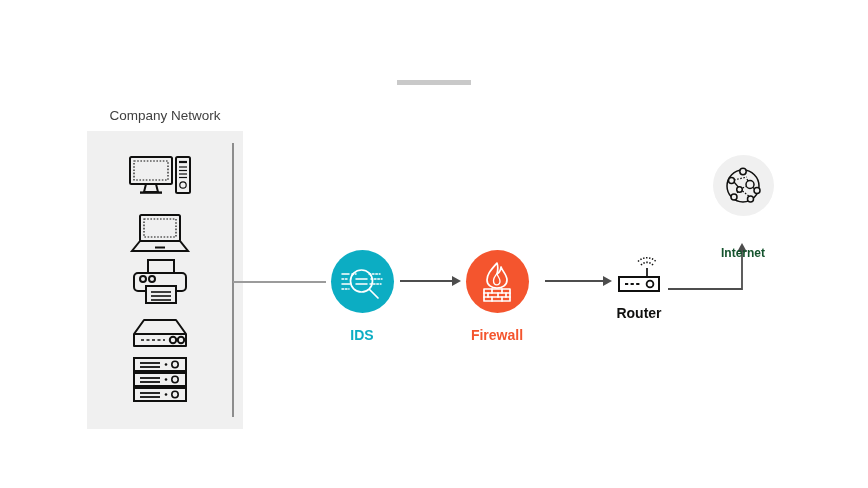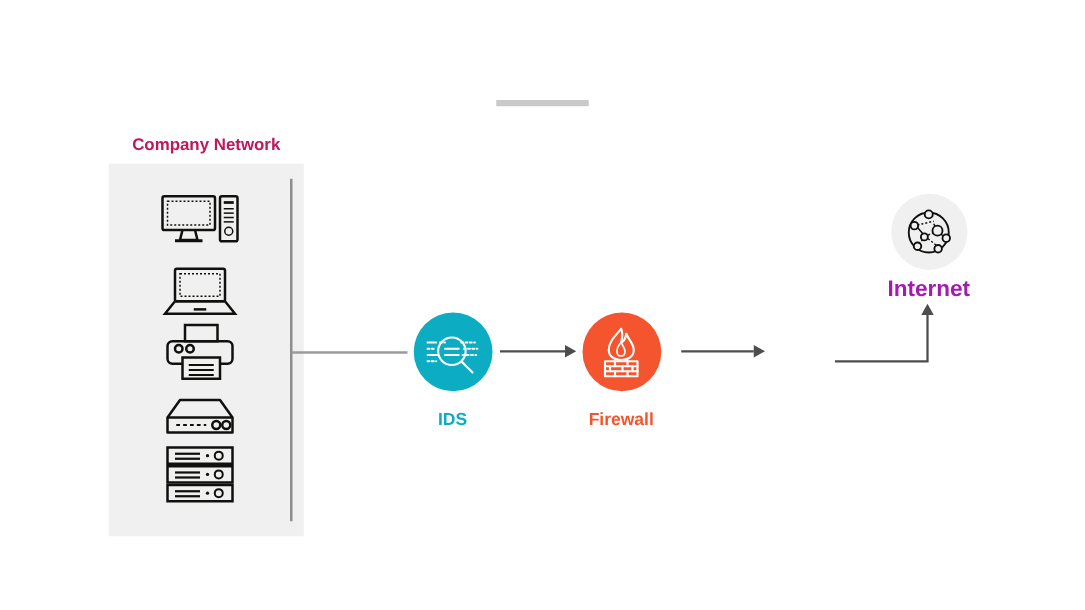--- a/index.html
+++ b/index.html
@@ -45,22 +45,22 @@
   }
 
   
   #company-network-label {
     position: absolute;
     left: 87px;
     top: 108px;
     width: 156px;
     text-align: center;
     font-size: 13.5px;
-    font-weight: bold;
-    color: #be185d;
+    font-weight: normal;
+    color: #404040;
     white-space: nowrap;
   }
   #company-network-box {
     position: absolute;
     left: 87px;
     top: 131px;
     width: 156px;
     height: 298px;
     background: #f0f0f0;
   }
@@ -108,21 +108,21 @@
   #node-firewall { left: 447px; top: 250px; width: 100px; }
   #node-firewall .node-circle { width: 63px; height: 63px; margin: 0 auto; background: #F4552E; }
   #node-firewall .node-label { margin-top: 14px; font-size: 14px; font-weight: bold; color: #F4552E; }
 
   #node-router { left: 589px; top: 255px; width: 100px; }
   #node-router .node-glyph { width: 56px; height: 40px; margin: 0 auto; }
   #node-router .node-label { margin-top: 10px; font-size: 14px; font-weight: bold; color: #10100f; }
 
   #node-internet { left: 693px; top: 155px; width: 100px; }
   #node-internet .node-circle { width: 61px; height: 61px; margin: 0 auto; background: #f0f0f0; }
-  #node-internet .node-label { margin-top: 5px; font-size: 18px; font-weight: bold; color: #a21caf; }
+  #node-internet .node-label { margin-top: 30px; font-size: 12px; font-weight: bold; color: #14532d; }
 
   svg { display: block; overflow: visible; }
 </style>
 </head>
 <body>
 
 <div id="canvas">
 
   <div id="title-divider"></div>
 
@@ -269,20 +269,35 @@
           <line x1="16" y1="17" x2="27" y2="17"></line>
           <line x1="16" y1="22" x2="27" y2="22"></line>
           <circle cx="21.5" cy="19" r="11" stroke-width="1.7"></circle>
           <line x1="29.5" y1="27.5" x2="38" y2="36" stroke-width="1.7"></line>
         </g>
       </svg>
     </div>
     <div class="node-label">IDS</div>
   </div>
 
+  <div class="node" id="node-router">
+    <div class="node-glyph">
+      <svg width="56" height="40" viewBox="0 0 56 40">
+        <g stroke="#10100f" fill="none" stroke-width="2">
+          <rect x="8" y="22" width="40" height="14"></rect>
+          <line x1="14" y1="29" x2="30" y2="29" stroke-width="2" stroke-dasharray="3.2 2.4"></line>
+          <circle cx="39" cy="29" r="3.4" stroke-width="1.8"></circle>
+          <line x1="36" y1="22" x2="36" y2="13" stroke-width="1.7"></line>
+          <path d="M30 10 C33 6.5 39 6.5 42 10" stroke-width="1.6" stroke-dasharray="1.4 1.6"></path>
+          <path d="M27 6.5 C32 1.5 40 1.5 45 6.5" stroke-width="1.5" stroke-dasharray="1.4 1.6"></path>
+        </g>
+      </svg>
+    </div>
+    <div class="node-label">Router</div>
+  </div>
 
   <div class="node" id="node-internet">
     <div class="node-circle">
       <svg width="42" height="42" viewBox="0 0 42 42">
         <g stroke="#10100f" fill="none" stroke-width="1.5">
           <circle cx="21" cy="21" r="16"></circle>
           <line x1="12" y1="15" x2="25" y2="12" stroke-dasharray="1.6 1.6" stroke-width="1.2"></line>
           <line x1="25" y1="14" x2="28" y2="20" stroke-width="1.2"></line>
           <line x1="28" y1="20" x2="18" y2="24" stroke-dasharray="1.6 1.6" stroke-width="1.2"></line>
           <line x1="18" y1="24" x2="12" y2="17" stroke-width="1.2"></line>

